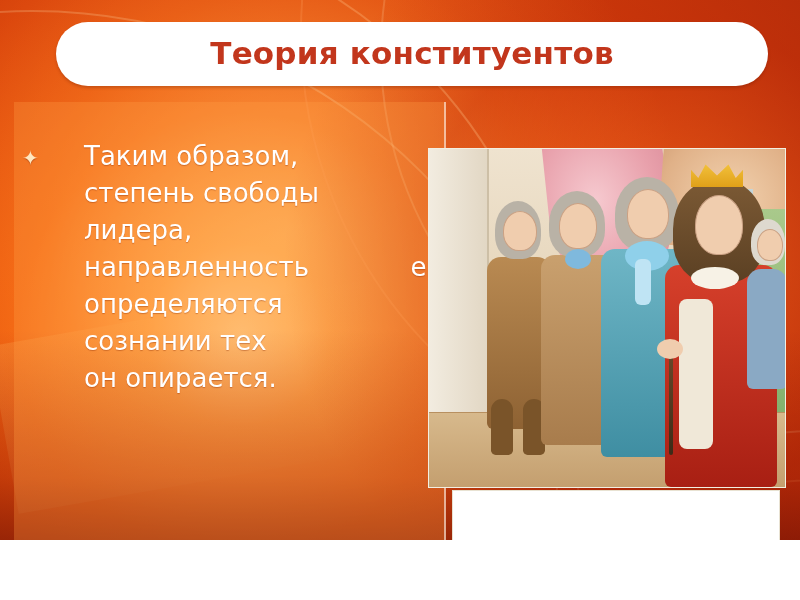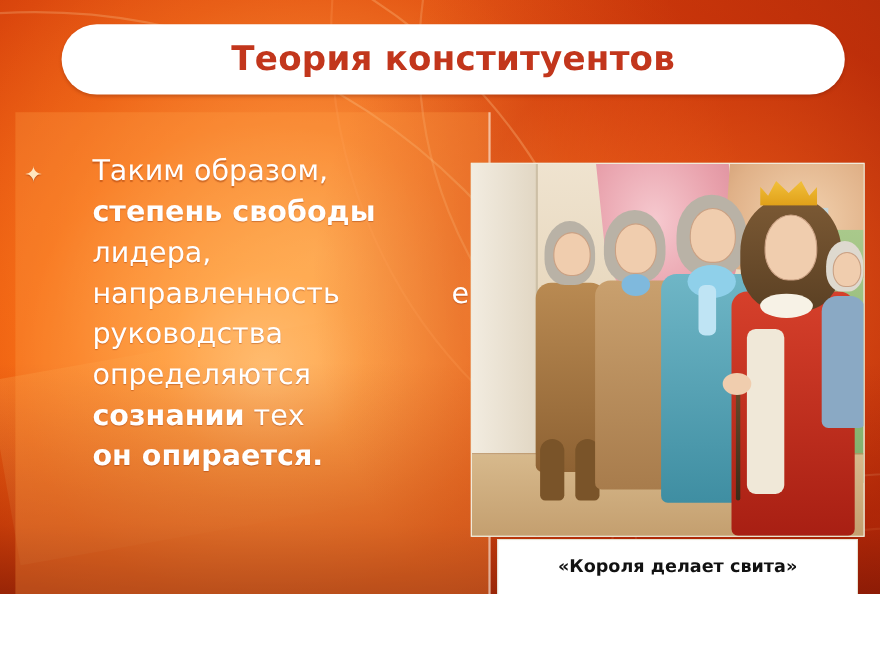--- a/index.html
+++ b/index.html
@@ -118,21 +118,21 @@
     left: 48px;
     top: 138px;
     width: 398px;
     color: #ffffff;
     font-size: 26px;
     line-height: 37px;
     font-family: "DejaVu Sans", sans-serif;
     text-shadow: 0 1px 1px rgba(130,35,0,.35);
     margin-left: 36px;
   }
-  .body-text b { font-weight: bold; }
+  .body-text b { font-weight: normal; }
   .ln { display: block; white-space: nowrap; }
   .ln-justify {
     display: flex;
     justify-content: space-between;
     width: 372px;
   }
 
   
   .picture {
     position: absolute;
@@ -256,21 +256,20 @@
   <div class="bullet-icon">✦</div>
 
   <div class="body-text">
     <span class="ln">Таким образом,</span>
     <span class="ln"><b>степень свободы</b></span>
     <span class="ln">лидера,</span>
     <span class="ln ln-justify">
       <span>направленность</span>
       <span>его</span>
     </span>
-    <span class="ln">руководства</span>
     <span class="ln">определяются</span>
     <span class="ln"><b>сознании</b><span> тех</span></span>
     <span class="ln"><b>он опирается.</b></span>
   </div>
 
   <div class="picture">
     <div class="pic-sky"></div>
     <div class="pic-wall-l"></div>
     <div class="pic-drape"></div>
     <div class="pic-drape2"></div>
@@ -314,17 +313,16 @@
 
     <div class="fig">
       <div class="body-shape" style="left:318px; top:120px; width:40px; height:120px; background:#8aa9c4;"></div>
       <div class="wig wig-white" style="left:322px; top:70px; width:34px; height:46px;"></div>
       <div class="head" style="left:328px; top:80px; width:24px; height:30px;"></div>
     </div>
   </div>
 
   <div class="caption-box">
     <div class="caption-text">
-      <span class="caption-line">«Короля делает свита»</span>
     </div>
   </div>
 
 </div>
 
 </body></html>

